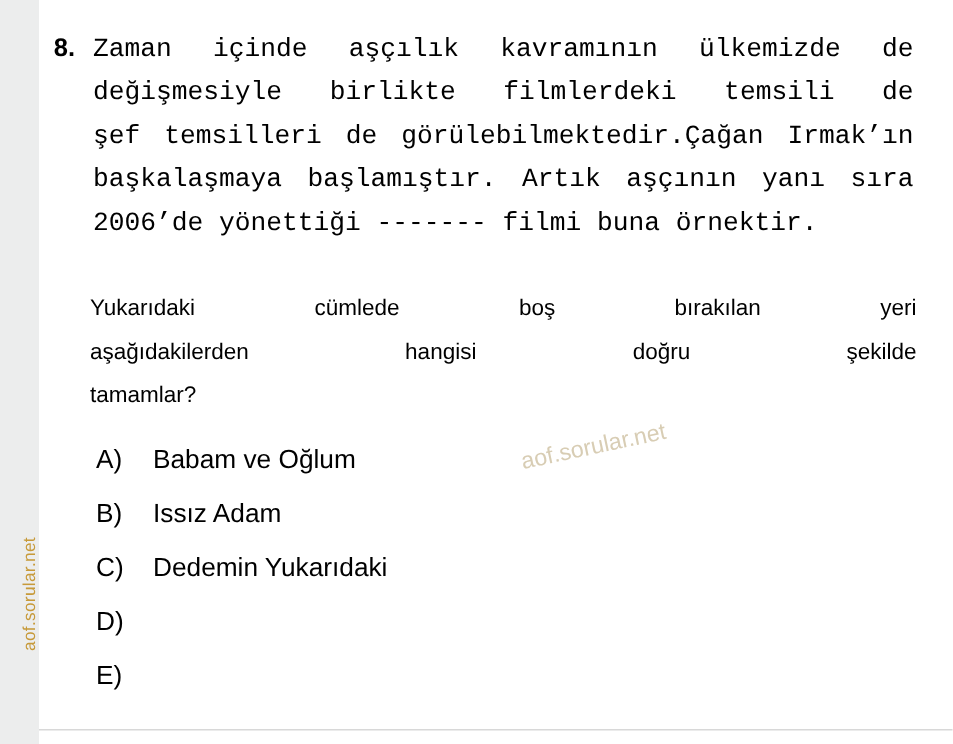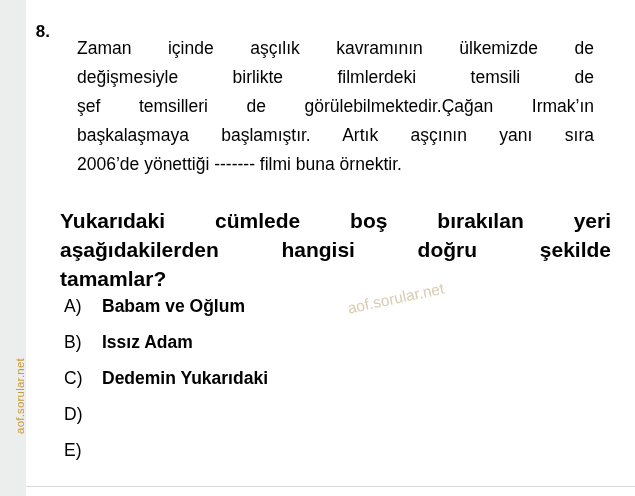--- a/index.html
+++ b/index.html
@@ -81,36 +81,37 @@
   }
 
   .q-body {
     flex: 1 1 auto;
     font-size: 17.5px;
     line-height: 29px;
     text-align: justify;
     text-justify: inter-word;
   }
   .q-body .stem {
-    margin: 17px;
+    margin: 2px;
+    font-family: Liberation Mono, monospace;
   }
   
   .jline {
     display: block;
     text-align: justify;
     text-align-last: left;
   }
   .jline.stretch {
     text-align-last: justify;
   }
 
   .prompt {
     margin-top: 27px;
-    font-size: 21px;
-    font-weight: bold;
+    font-size: 15px;
+    font-weight: normal;
     line-height: 29px;
   }
   .prompt .jline.stretch { text-align-last: justify; }
 
   .options {
     position: absolute;
     left: 38px;
     top: 296px;
     width: 520px;
   }
@@ -119,21 +120,20 @@
     align-items: baseline;
     height: 36px;
     font-size: 17.5px;
   }
   .opt-letter {
     width: 38px;
     flex: 0 0 38px;
   }
   .opt-text {
     flex: 1 1 auto;
-    font-weight: bold;
   }
 
   
   .wm-diag {
     position: absolute;
     left: 320px;
     top: 300px;
     font-size: 15.5px;
     color: #d8cdb4;
     transform: rotate(-12deg);

